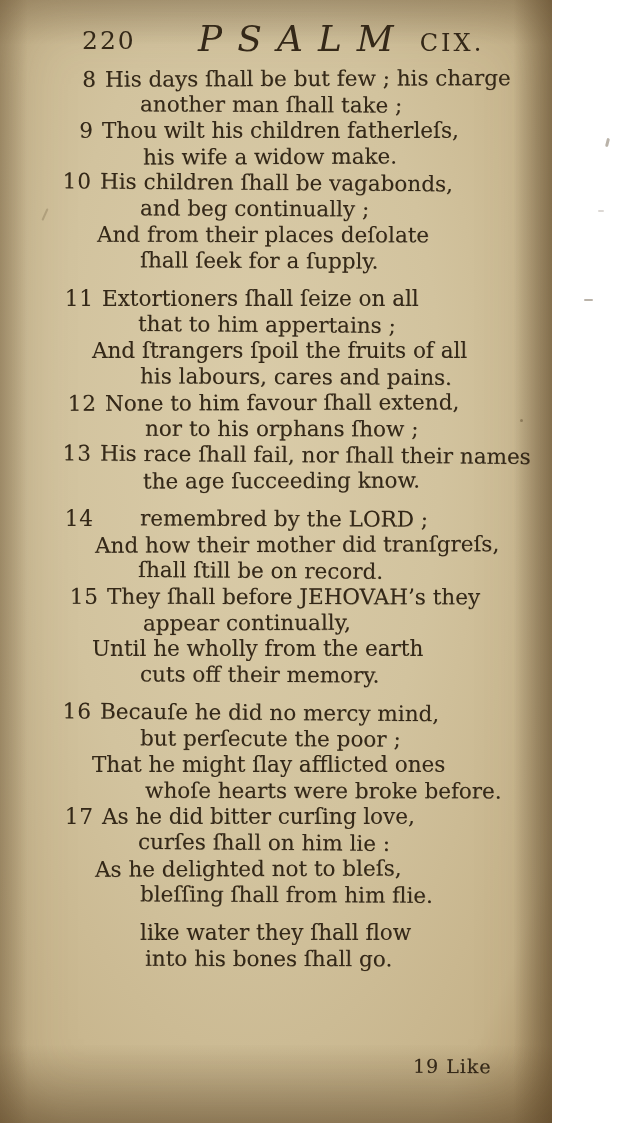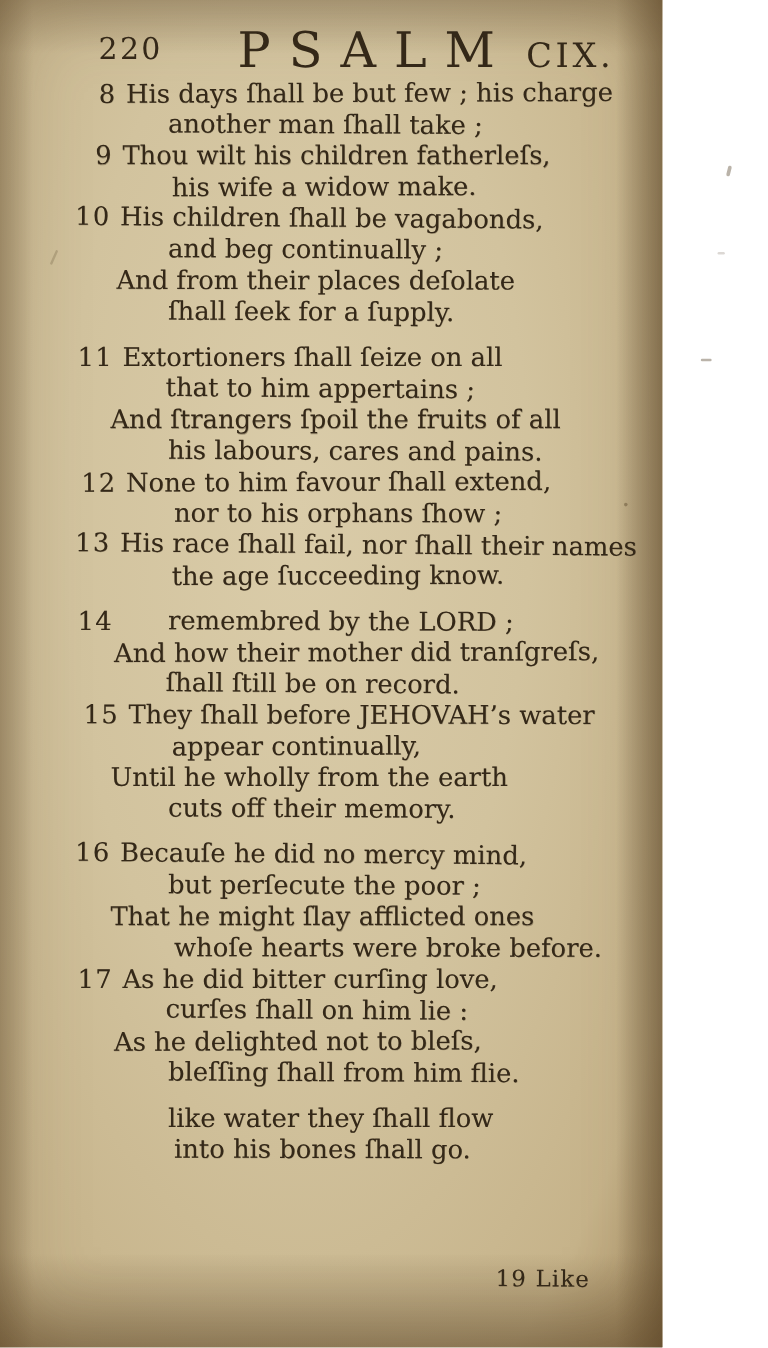--- a/index.html
+++ b/index.html
@@ -40,25 +40,26 @@
     font-size: 25px;
     letter-spacing: 2px;
   }
   .ptitle {
     position: absolute;
     left: 198px;
     top: 18px;
     white-space: nowrap;
   }
   .pt-word {
-    font-size: 41px;
+    font-style: italic;
+    font-size: 36px;
     letter-spacing: 15px;
   }
   .pt-num {
-    font-size: 28px;
+    font-size: 24px;
     letter-spacing: 3px;
     margin-left: 6px;
   }
 
   
   .verses {
     position: relative;
     margin-top: 4px;
   }
   .line {
@@ -197,21 +198,21 @@
       <div class="line ind2">
     <span class="vnum"></span>
     <span class="vtext">And how their mother did tranſgreſs,</span>
   </div>
       <div class="line ind1">
     <span class="vnum"></span>
     <span class="vtext">ſhall ſtill be on record.</span>
   </div>
       <div class="line ind0">
     <span class="vnum">15</span>
-    <span class="vtext">They ſhall before JEHOVAH’s water</span>
+    <span class="vtext">They ſhall before JEHOVAH’s they</span>
   </div>
       <div class="line ind1">
     <span class="vnum"></span>
     <span class="vtext">appear continually,</span>
   </div>
       <div class="line ind2">
     <span class="vnum"></span>
     <span class="vtext">Until he wholly from the earth</span>
   </div>
       <div class="line ind1 gap-after">

